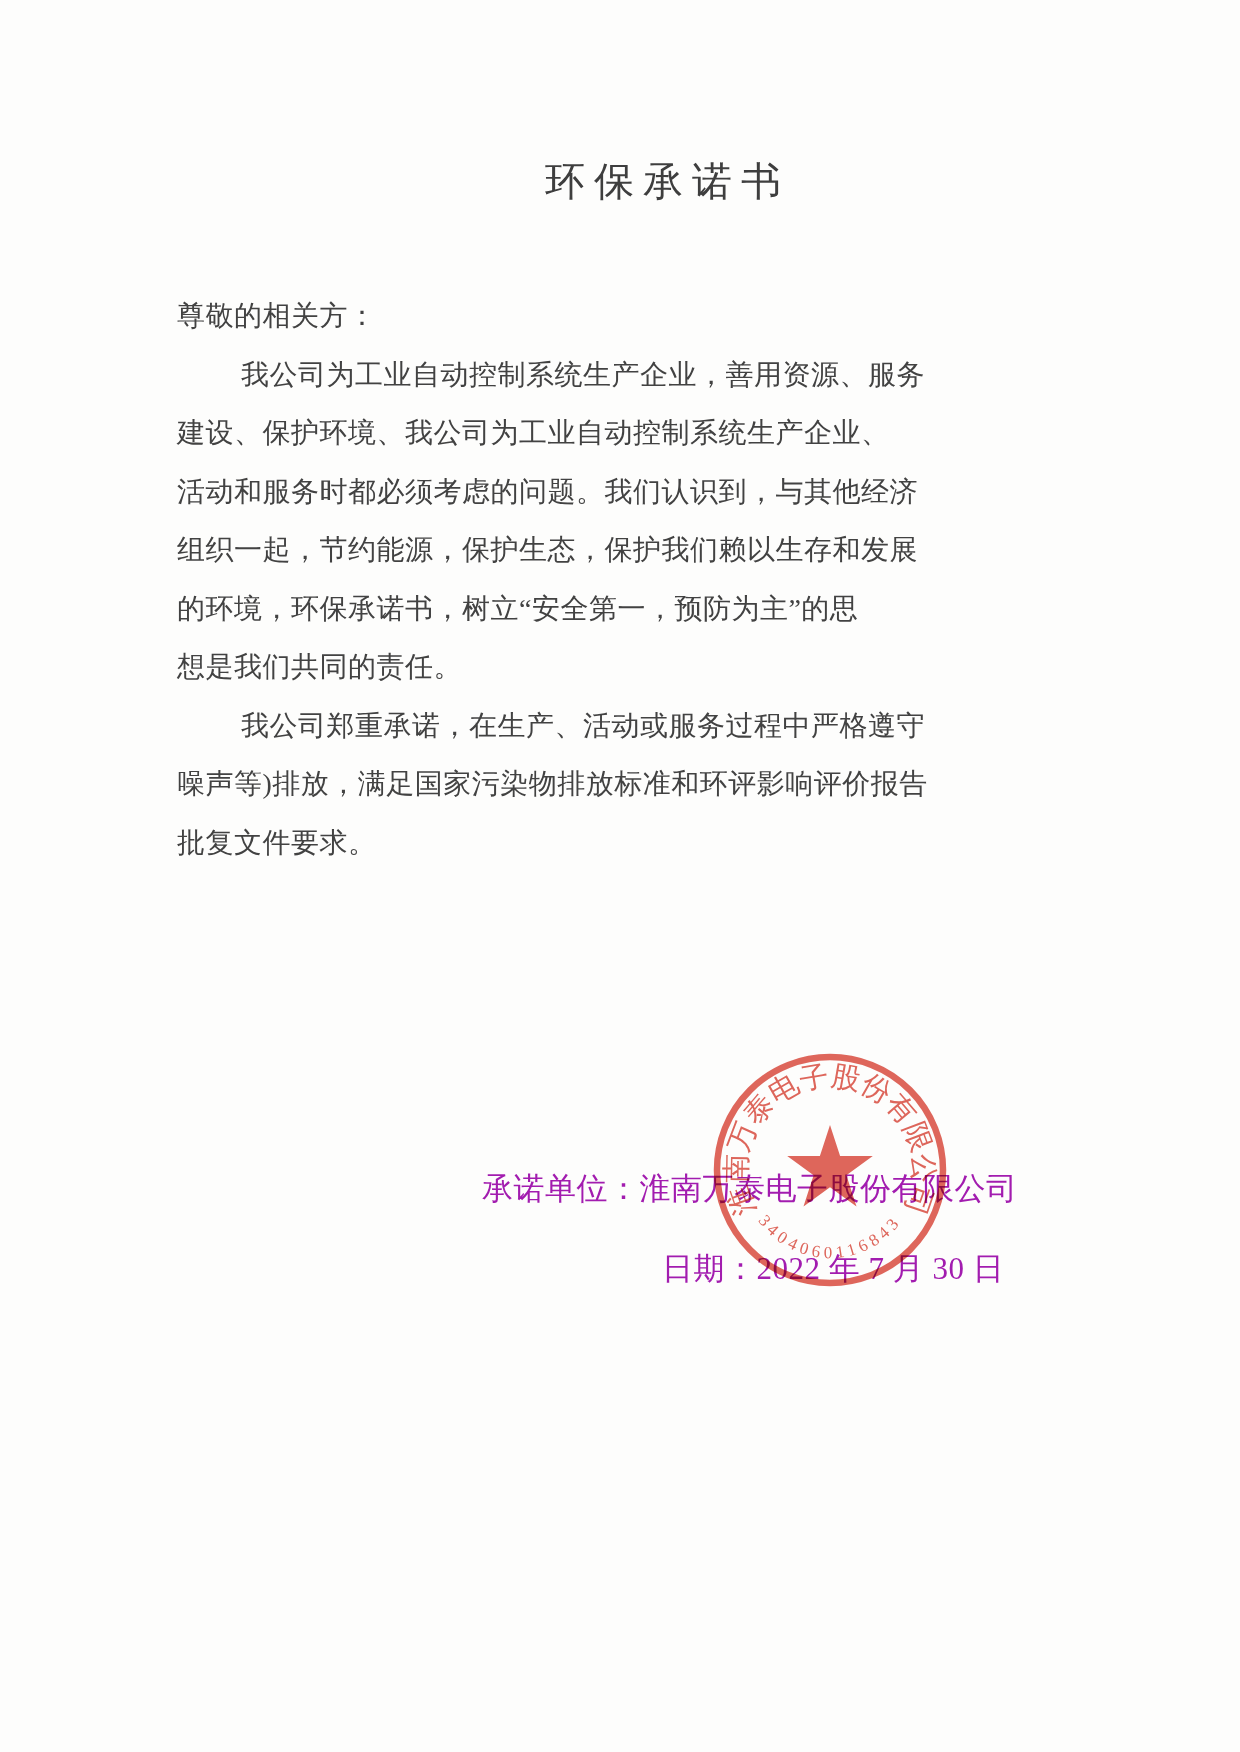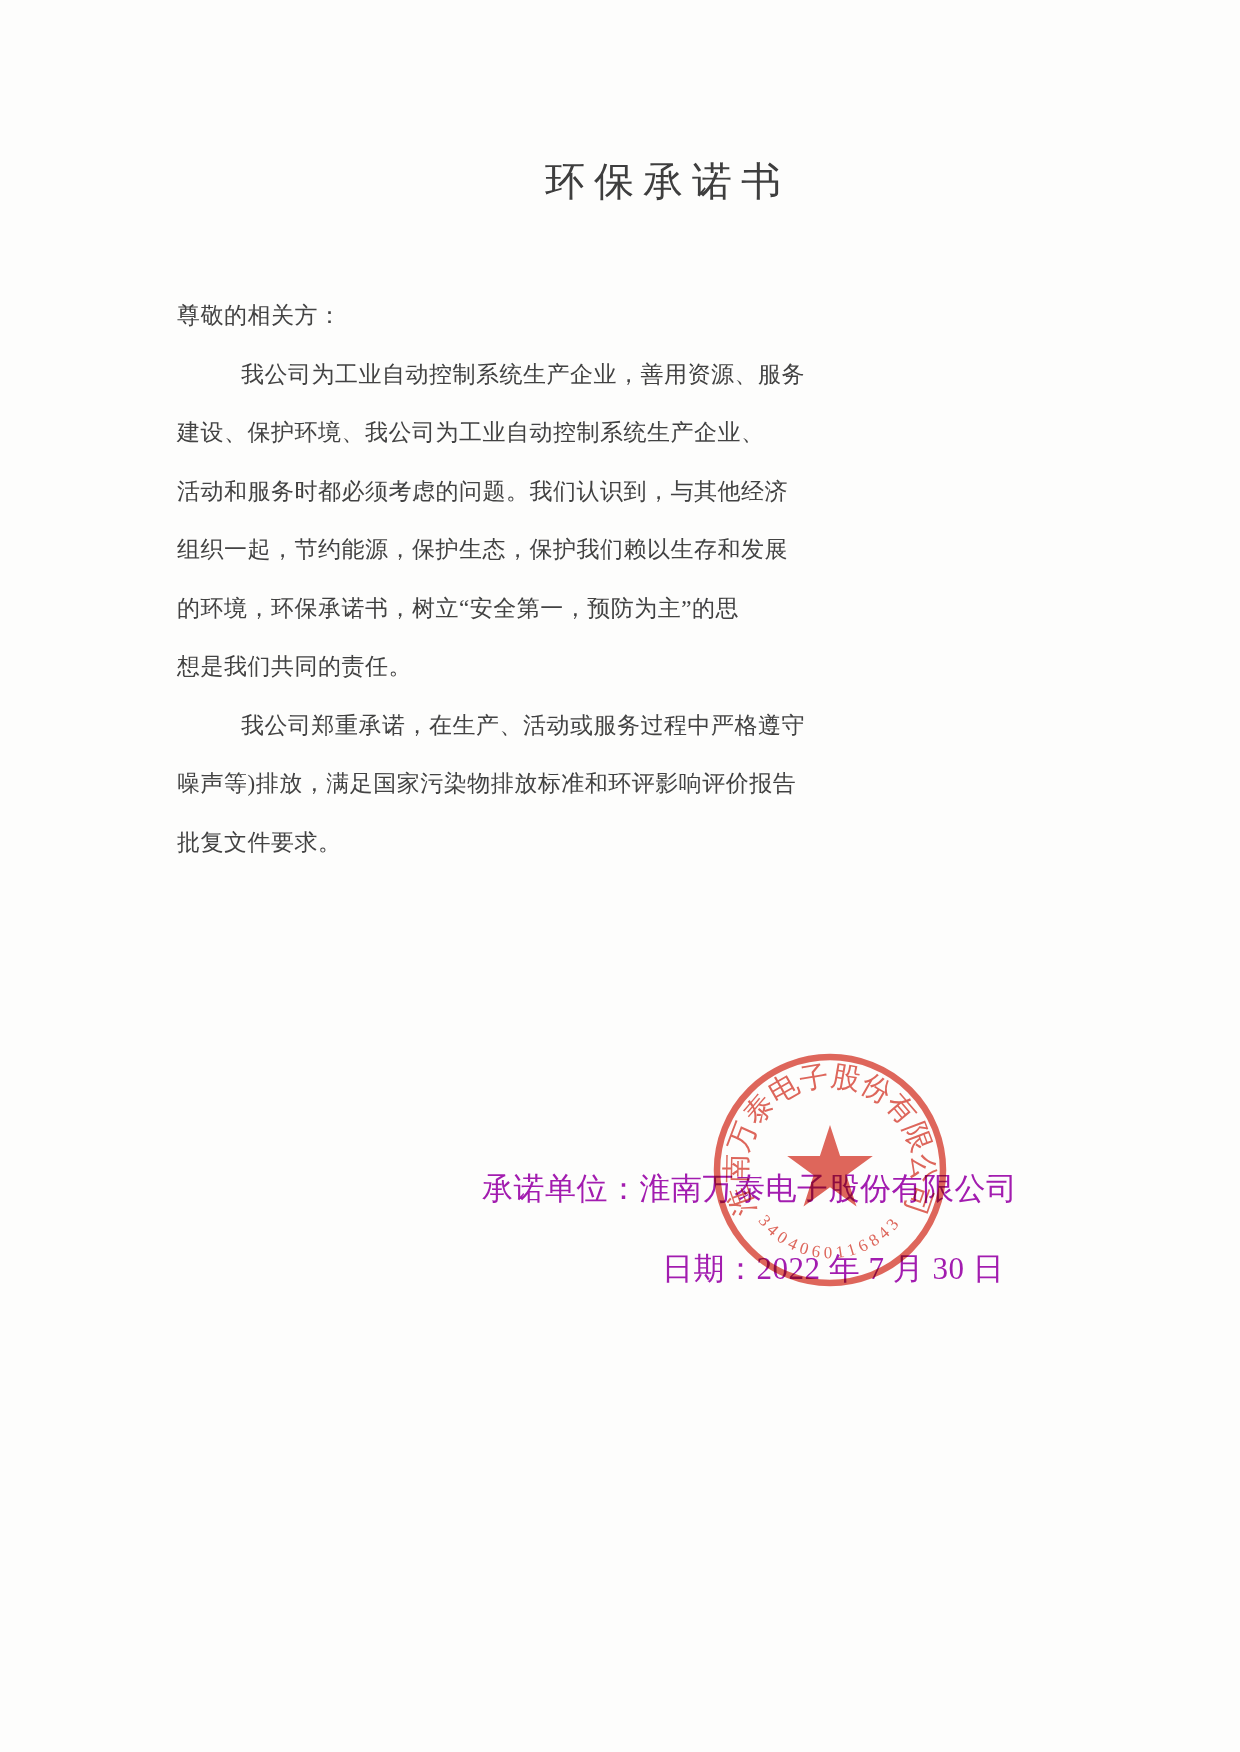--- a/index.html
+++ b/index.html
@@ -20,21 +20,21 @@
     text-indent:95px;            
     font-size:40px;
     font-weight:400;
     letter-spacing:9px;
     color:#3e3e3e;
   }
   .body-text{
     position:absolute;
     top:287px;left:177px;
     width:785px;
-    font-size:23px;
+    font-size:28px;
     line-height:58.5px;
     letter-spacing:0.5px;
     color:#424242;
   }
   .line{white-space:nowrap;}
   .line.indent{text-indent:64px;font-family:Liberation Serif, serif;}
   .signature{
     position:absolute;
     top:1168px;left:482px;
     font-size:31px;

